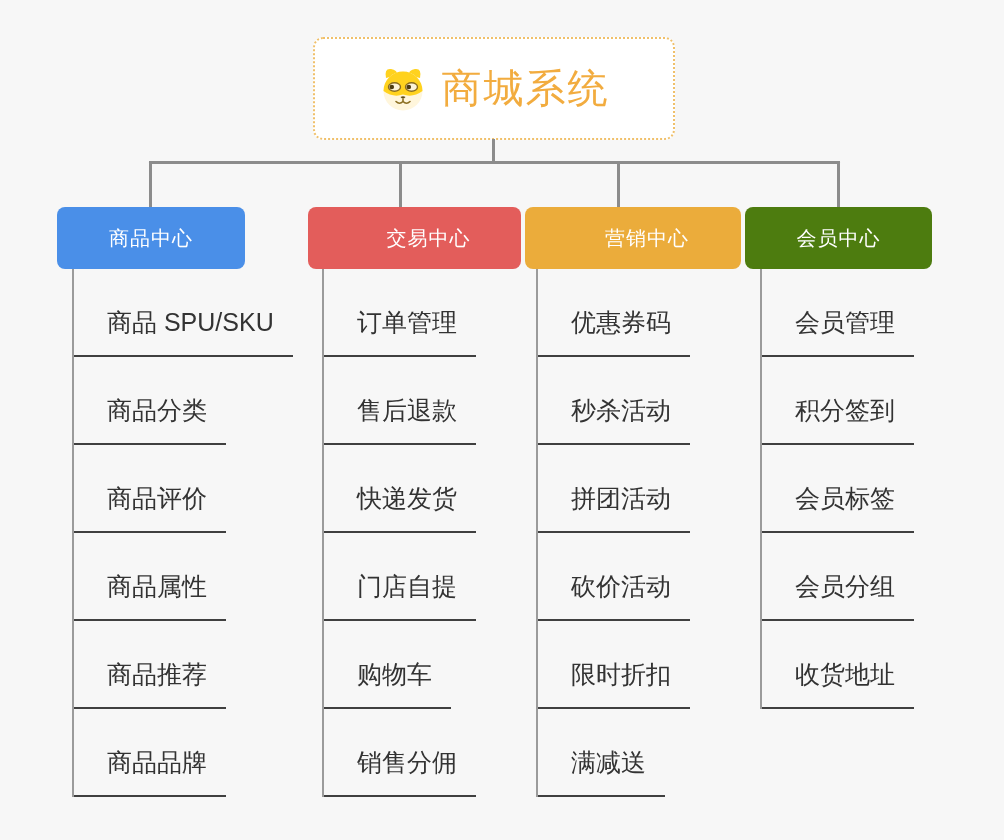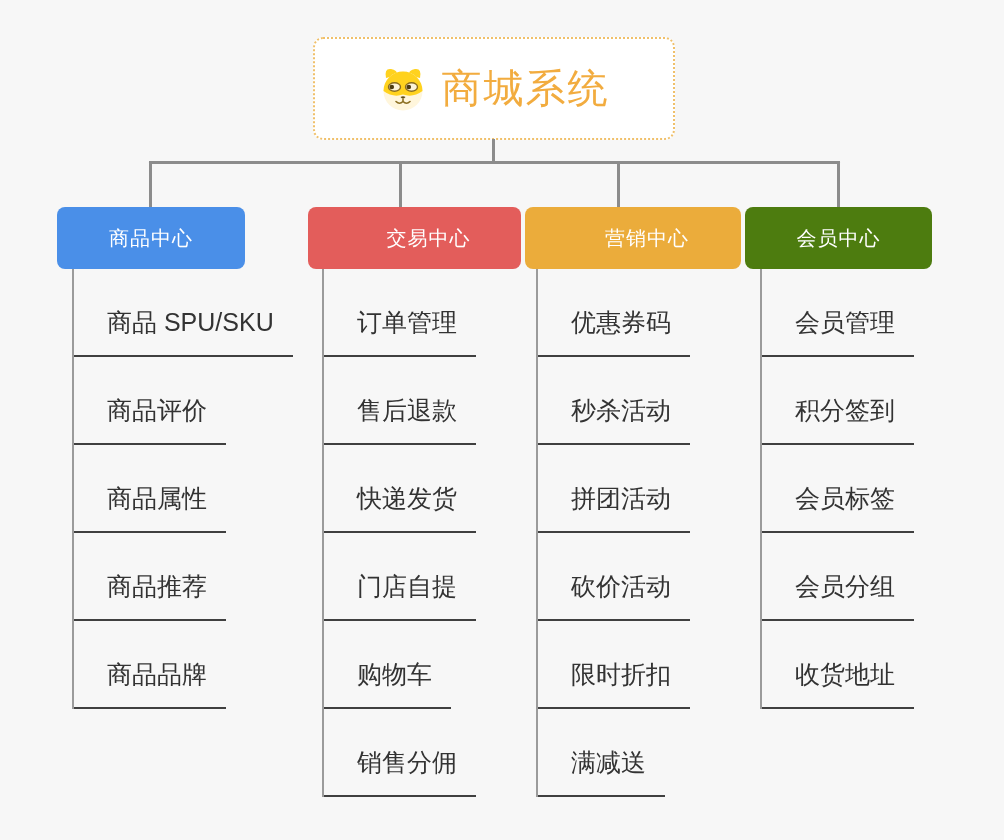--- a/index.html
+++ b/index.html
@@ -100,20 +100,21 @@
   <div class="conn" id="conn-root-drop"></div>
   <div class="conn" id="conn-horizontal"></div>
   <div class="conn conn-drop" id="conn-drop-0"></div>
   <div class="conn conn-drop" id="conn-drop-1"></div>
   <div class="conn conn-drop" id="conn-drop-2"></div>
   <div class="conn conn-drop" id="conn-drop-3"></div>
 
   <div class="hbox" id="hbox-0" style="background-color: rgb(74, 143, 232);">商品中心</div>
   <div class="children" id="children-0">
     <div class="item">商品 SPU/SKU</div>
+    <div class="item">商品分类</div>
     <div class="item">商品评价</div>
     <div class="item">商品属性</div>
     <div class="item">商品推荐</div>
     <div class="item">商品品牌</div>
   </div>
 
   <div class="hbox" id="hbox-1" style="background-color: rgb(227, 93, 91); padding-left: 28px;">交易中心</div>
   <div class="children" id="children-1">
     <div class="item">订单管理</div>
     <div class="item">售后退款</div>

